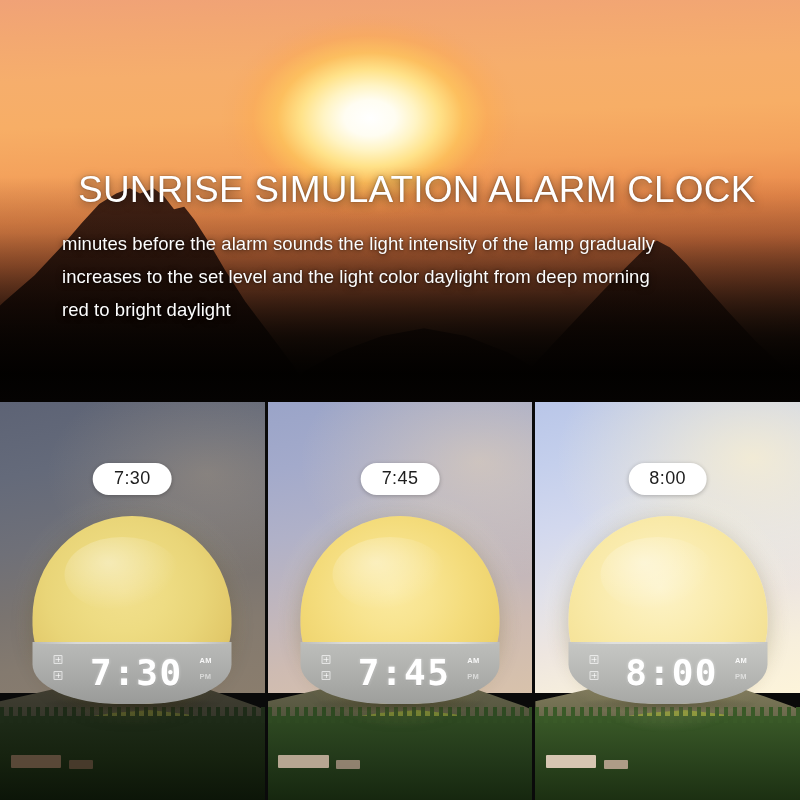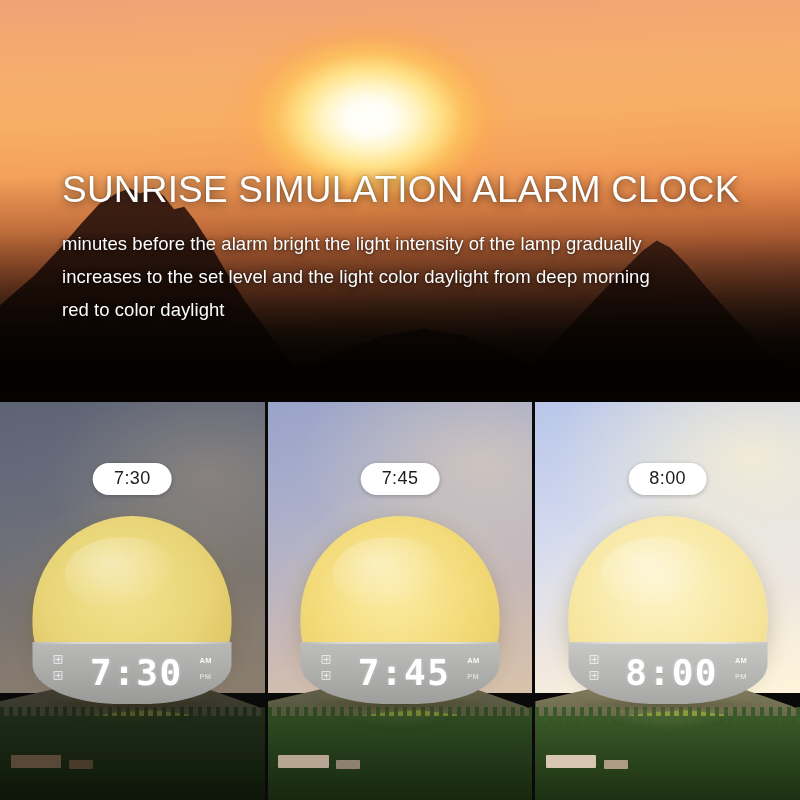--- a/index.html
+++ b/index.html
@@ -59,20 +59,21 @@
     clip-path:polygon(0% 100%, 8% 72%, 20% 54%, 34% 40%, 48% 33%, 62% 40%,
       76% 55%, 88% 74%, 100% 92%, 100% 100%);
     opacity:.9;
   }
 
   .hero-copy { position:absolute; left:62px; top:170px; width:700px; z-index:6; }
   .headline {
     font-size:37px; font-weight:400; letter-spacing:.2px;
     color:#fff; line-height:1.08; white-space:nowrap;
     text-shadow:0 2px 10px rgba(0,0,0,.55), 0 0 2px rgba(0,0,0,.35);
+    margin-left:16px;
   }
   .bodycopy {
     margin-top:18px; font-size:18.5px; font-weight:400;
     color:#fdfdfd; line-height:1.78; letter-spacing:.05px;
     text-shadow:0 1px 6px rgba(0,0,0,.7), 0 0 2px rgba(0,0,0,.5);
   }
   .bodycopy .ln { display:block; white-space:nowrap; }
 
   
   .panels {
@@ -232,23 +233,23 @@
 
   <section class="hero">
     <div class="mtn mtn-far"></div>
     <div class="mtn mtn-left"></div>
     <div class="mtn mtn-right"></div>
     <div class="hero-veil"></div>
 
     <div class="hero-copy">
       <h1 class="headline">SUNRISE SIMULATION ALARM CLOCK</h1>
       <div class="bodycopy">
-        <span class="ln">minutes before the alarm  bright  the light intensity of the lamp gradually</span>
+        <span class="ln">minutes before the alarm  sounds  the light intensity of the lamp gradually</span>
         <span class="ln">increases to the set level and the light color daylight from deep morning</span>
-        <span class="ln">red to color daylight</span>
+        <span class="ln">red to bright daylight</span>
       </div>
     </div>
   </section>
 
   <section class="panels">
 
     <article class="panel p1">
       <div class="p-sky"></div>
       <div class="p-glow"></div>
       <div class="p-ridge ridge-a"></div>

